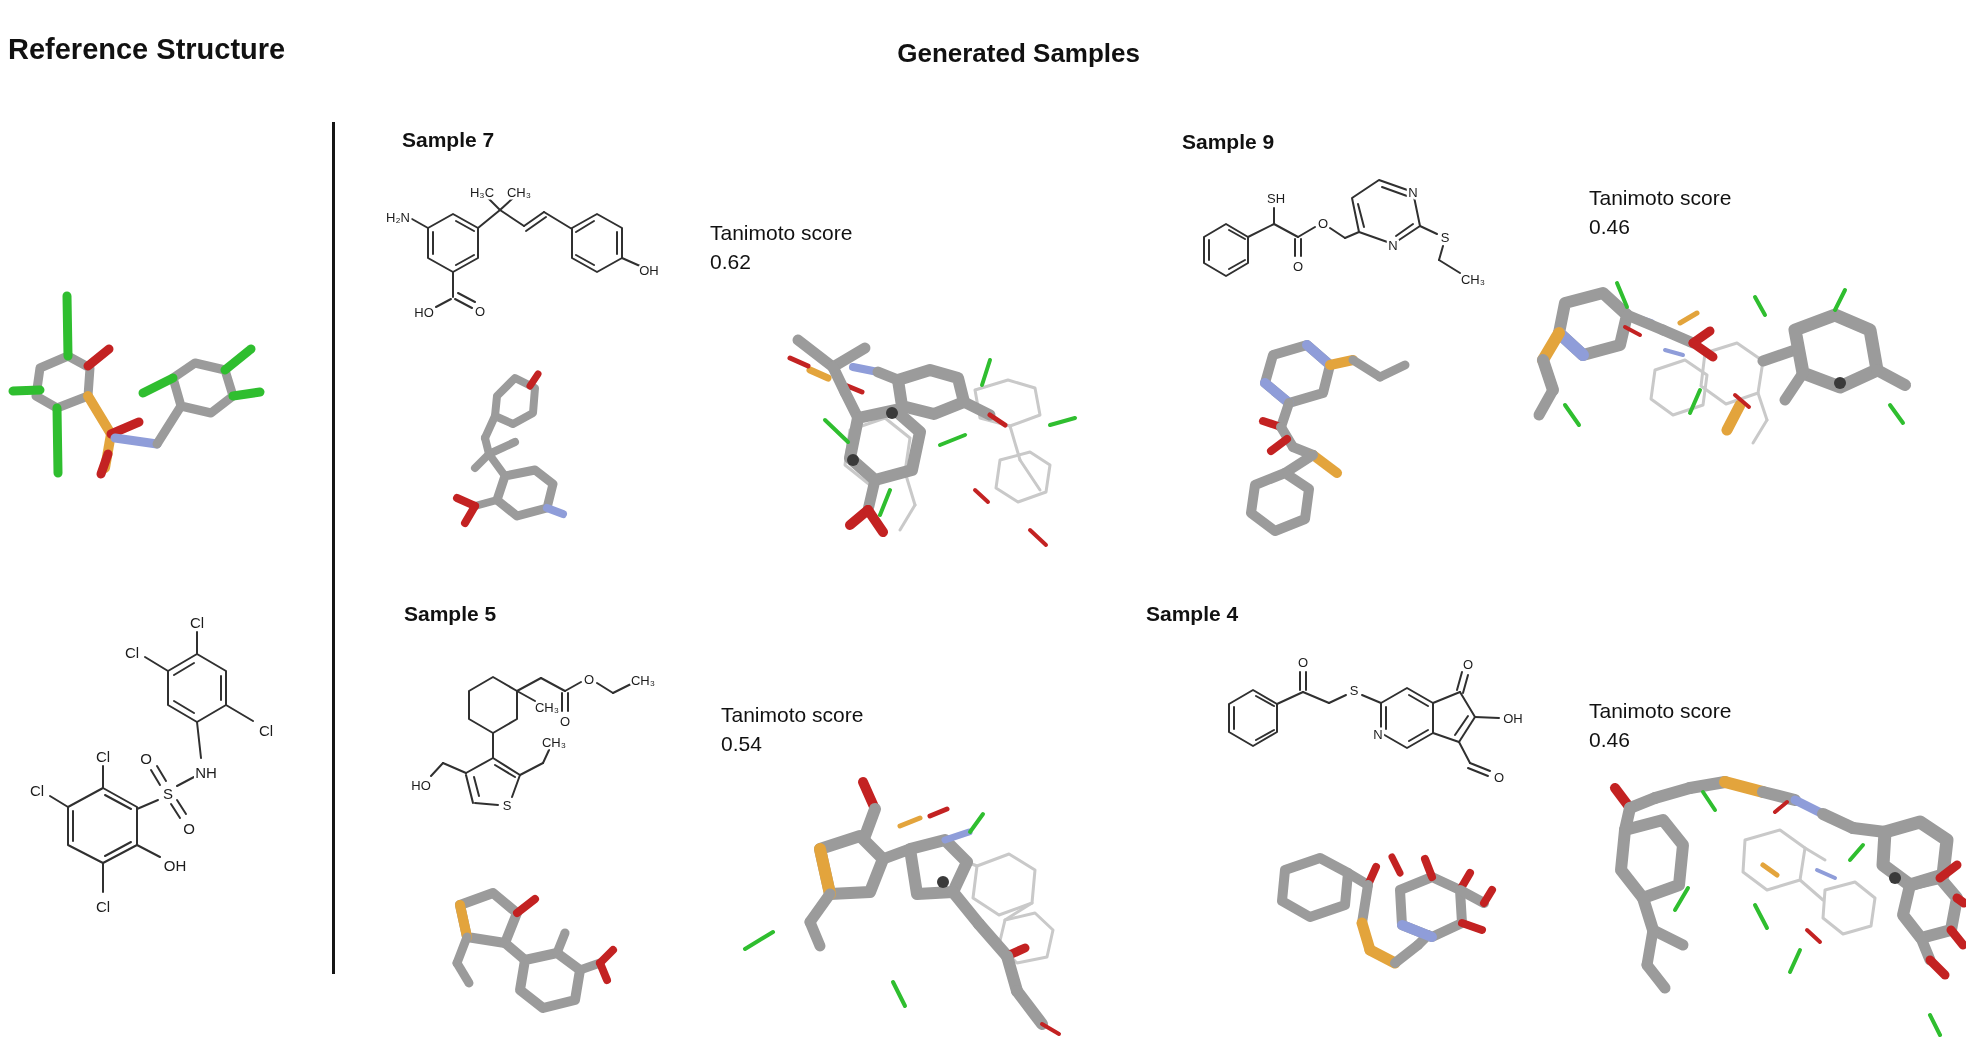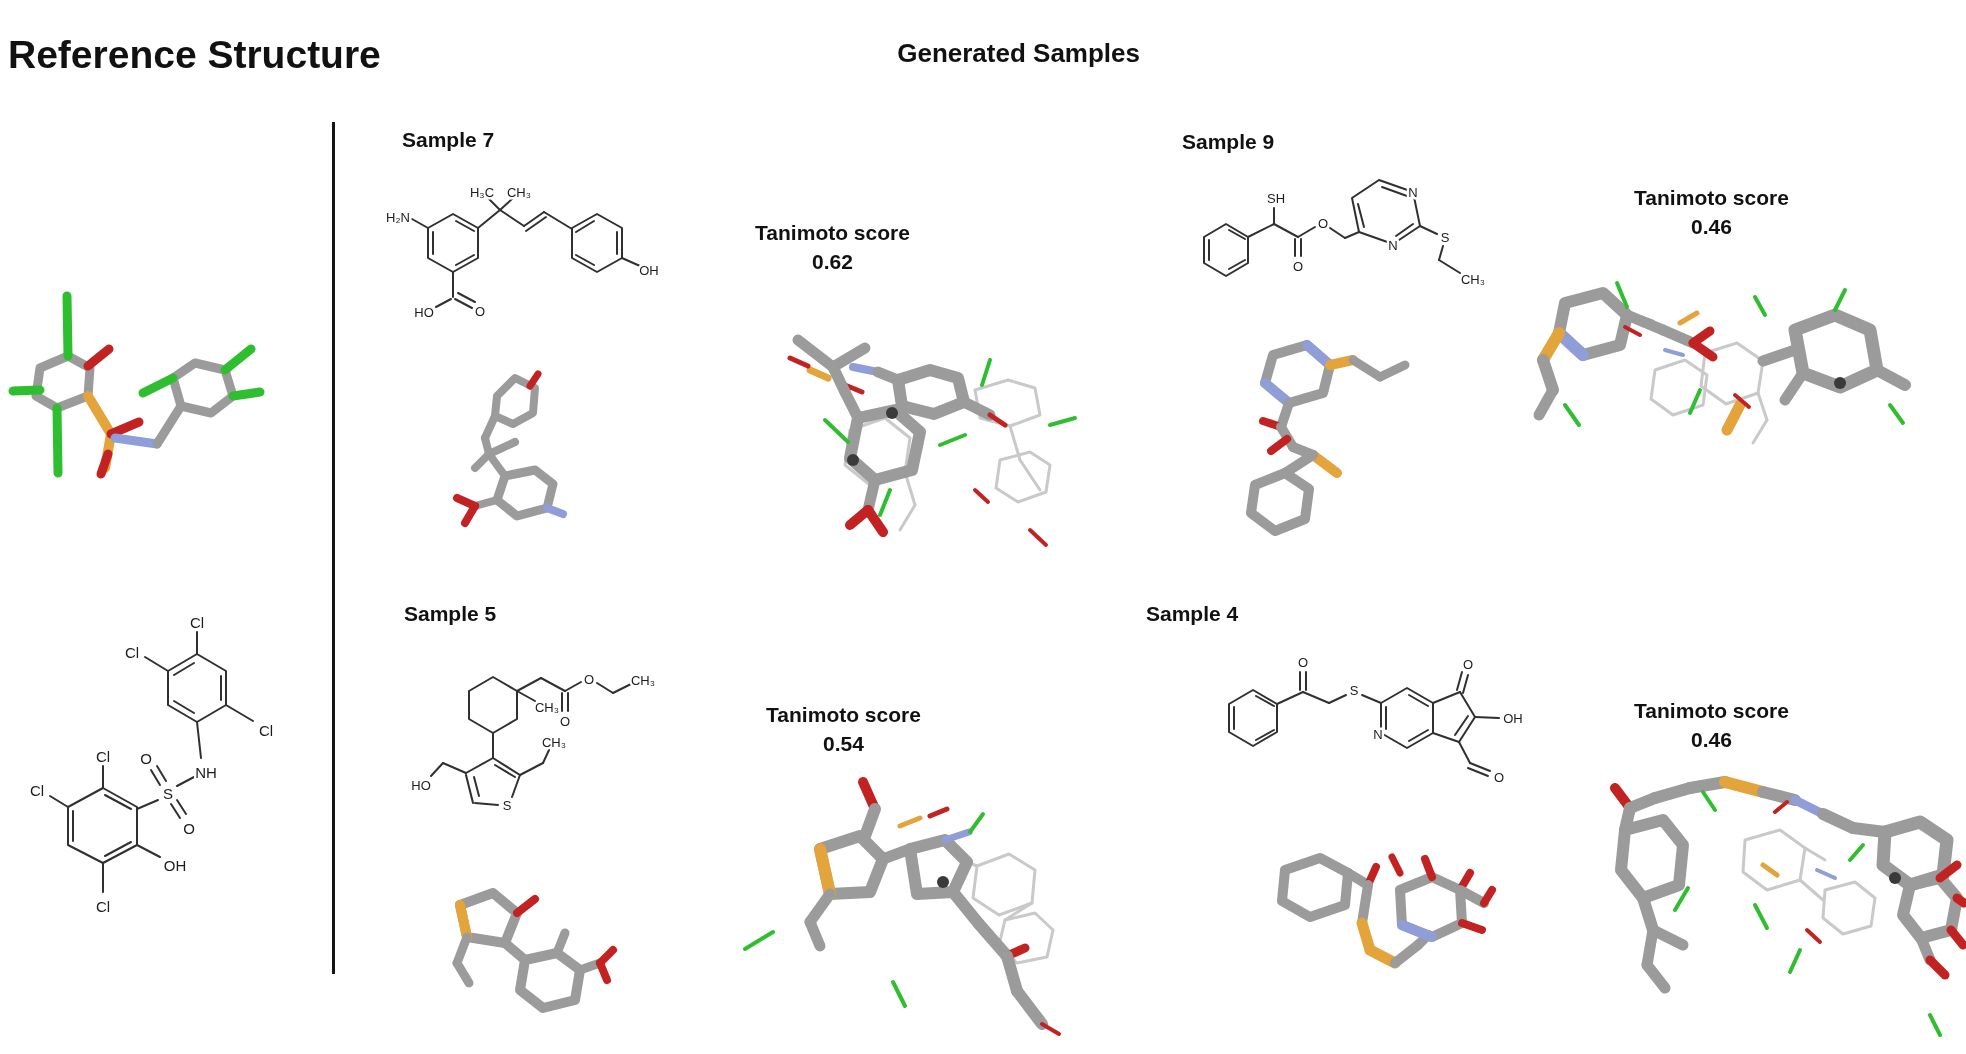--- a/index.html
+++ b/index.html
@@ -1,23 +1,23 @@
 <!DOCTYPE html>
 <html style="--carbon: #9b9b9b; --chlorine: #2fbe2f; --oxygen: #c32222; --sulfur: #e3a43c; --nitrogen: #8f9dd9; --wire: #c9c9c9; --bond: #303030; --dot: #3a3a3a;"><head>
 <meta charset="utf-8">
 <style>
   *{margin:0;padding:0;box-sizing:border-box}
   html,body{background:#fff}
   body{font-family:"Liberation Sans",sans-serif;color:#111}
   #figure{position:relative;width:1966px;height:1054px;background:#fff;overflow:hidden}
   .abs{position:absolute}
-  .h1{font-weight:700;font-size:39px;white-space:nowrap}
+  .h1{font-weight:700;font-size:29px;white-space:nowrap}
   .h1.gen{font-size:26px;text-align:right;white-space:nowrap}
   .slabel{font-weight:700;font-size:21px;white-space:nowrap}
-  .score{font-weight:700;font-size:21px;text-align:center;line-height:1.4}
+  .score{font-weight:400;font-size:21px;line-height:1.4}
   .divider{background:#151515}
   svg{display:block;overflow:visible}
   .bnd{stroke:var(--bond,#303030);stroke-width:2;fill:none;stroke-linecap:round;stroke-linejoin:round}
   .c3{stroke:var(--carbon,#9b9b9b);fill:none;stroke-linecap:round;stroke-linejoin:round}
   .cl3{stroke:var(--chlorine,#2fbe2f);fill:none;stroke-linecap:round}
   .o3{stroke:var(--oxygen,#c32222);fill:none;stroke-linecap:round}
   .s3{stroke:var(--sulfur,#e3a43c);fill:none;stroke-linecap:round}
   .n3{stroke:var(--nitrogen,#8f9dd9);fill:none;stroke-linecap:round}
   .w3{stroke:var(--wire,#c9c9c9);stroke-width:3;fill:none;stroke-linecap:round;stroke-linejoin:round}
   .dot{fill:var(--dot,#3a3a3a)}

